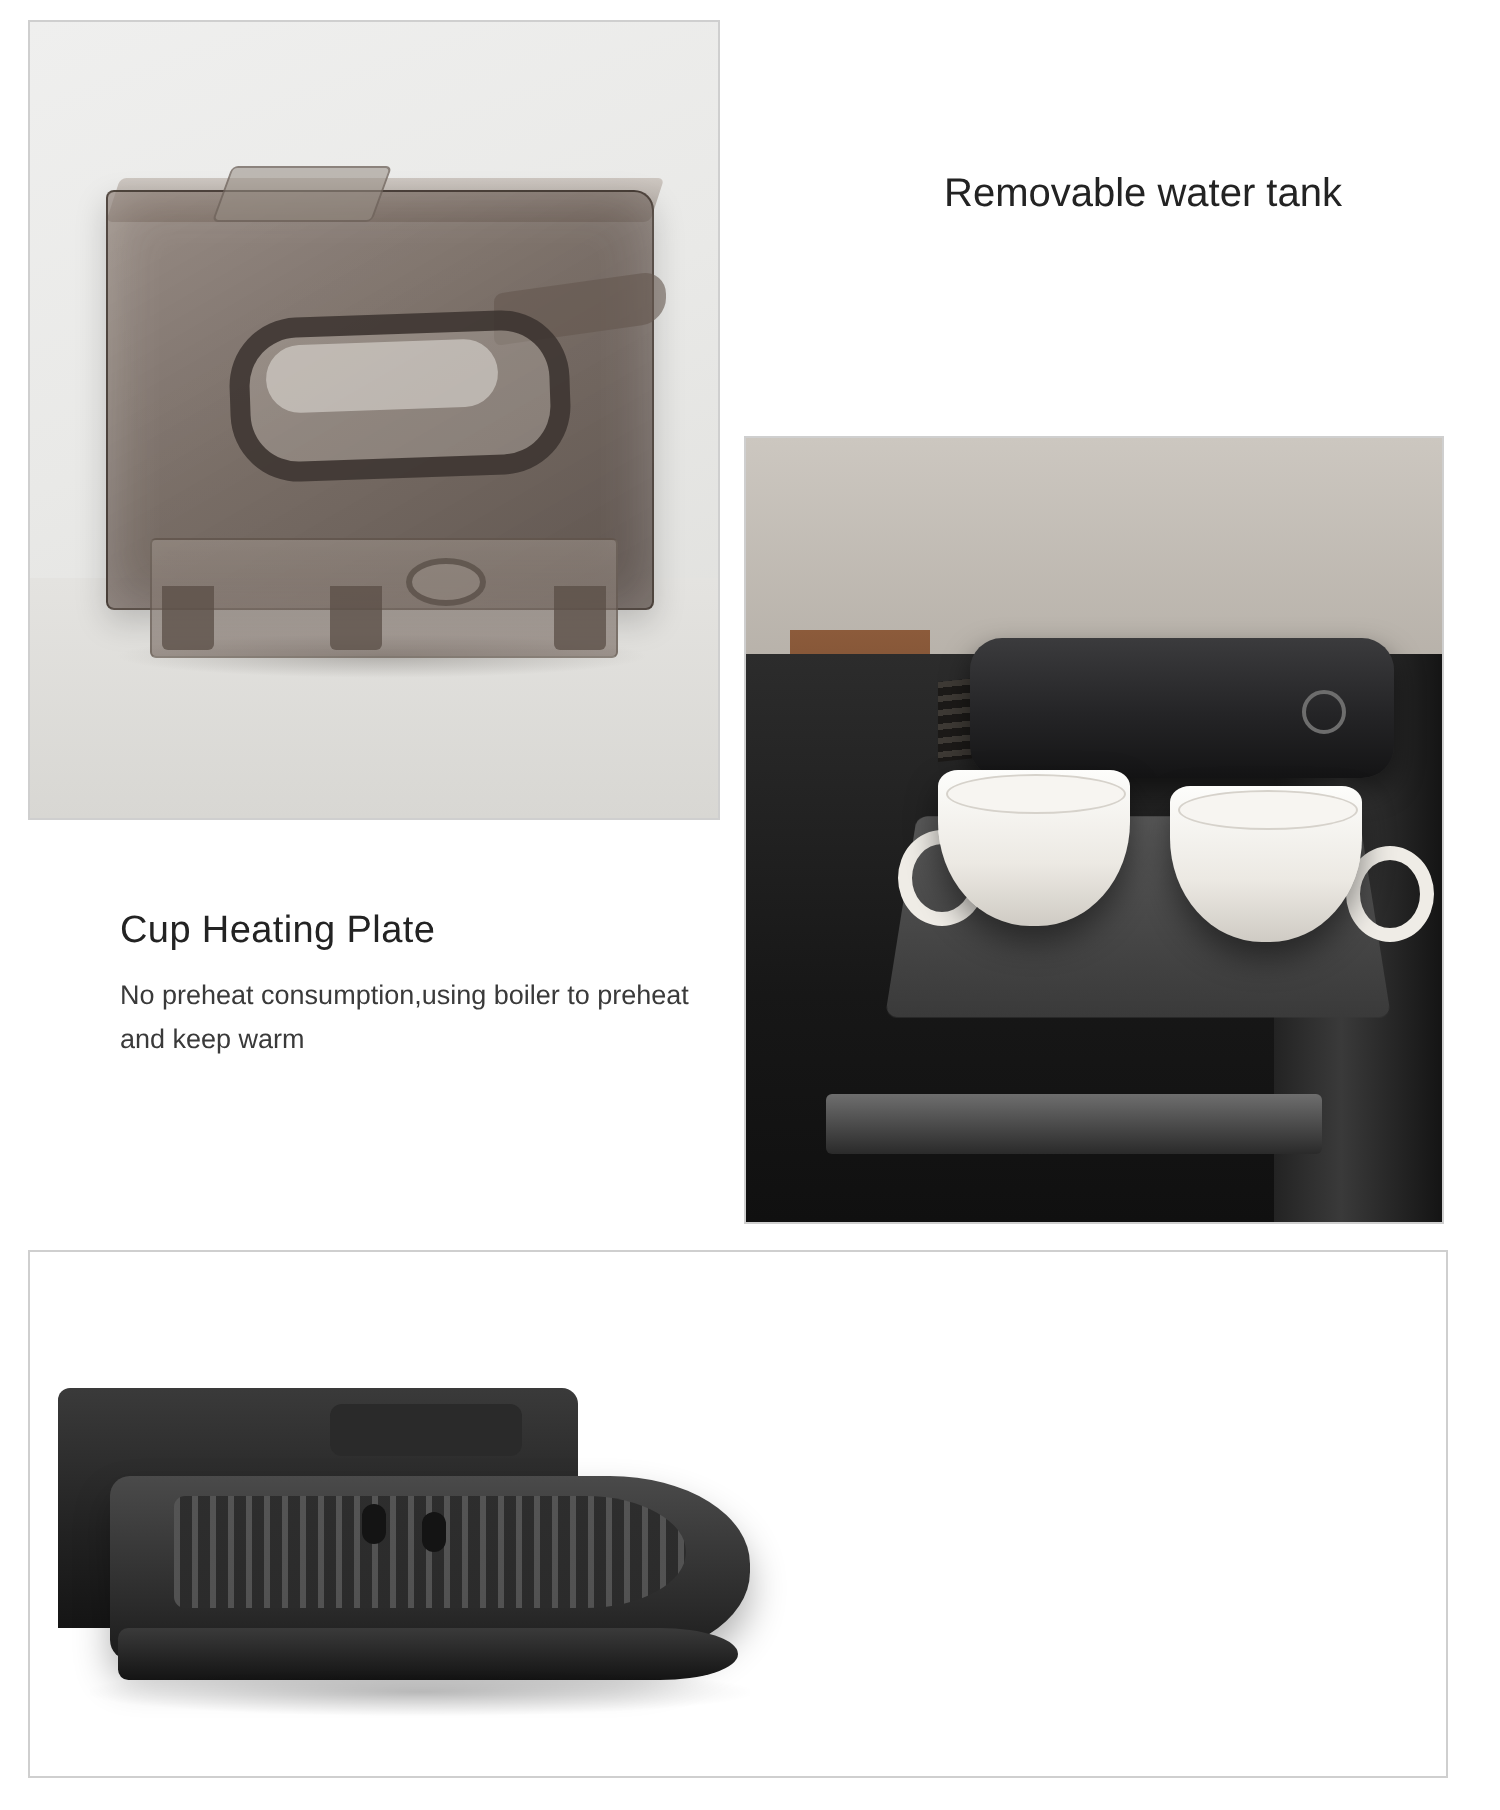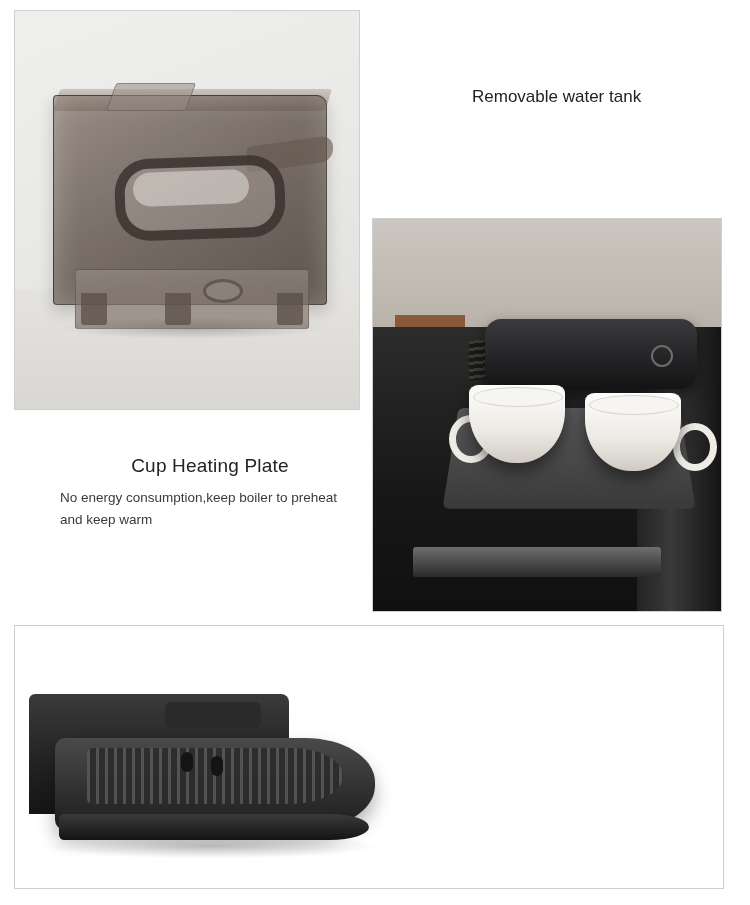--- a/index.html
+++ b/index.html
@@ -336,24 +336,23 @@
   }
 
   
   .txt-block { position: absolute; }
   .heading {
     font-size: 19px;
     color: #232323;
     letter-spacing: 0.2px;
     margin: 0 0 10px 0;
     font-weight: normal;
-    text-align: center;
   }
   .subheading {
-    font-size: 17px;
+    font-size: 20px;
     color: #232323;
     margin: 0;
     font-weight: normal;
     line-height: 26px;
   }
   .body-text {
     font-size: 13.5px;
     color: #3a3a3a;
     line-height: 22px;
     margin: 0;
@@ -408,21 +407,21 @@
       <span class="rim"></span>
     </div>
   <div class="cup c2">
       <span class="rim"></span>
     </div>
   <div class="tray-edge"></div>
 </div>
 
 <div class="txt-block" id="cup-plate-text">
   <h2 class="heading">Cup Heating Plate</h2>
-  <p class="body-text">No energy consumption,keep boiler to preheat and keep warm</p>
+  <p class="body-text">No preheat consumption,using boiler to preheat and keep warm</p>
 </div>
 
 <div class="panel" id="drip-tray-panel">
   <div id="drip-tray-photo-area">
     <div class="machine-block"></div>
     <div class="nozzle"></div>
     <div class="tray"></div>
     <div class="tray-grill"></div>
     <div class="hole o1"></div>
     <div class="hole o2"></div>

